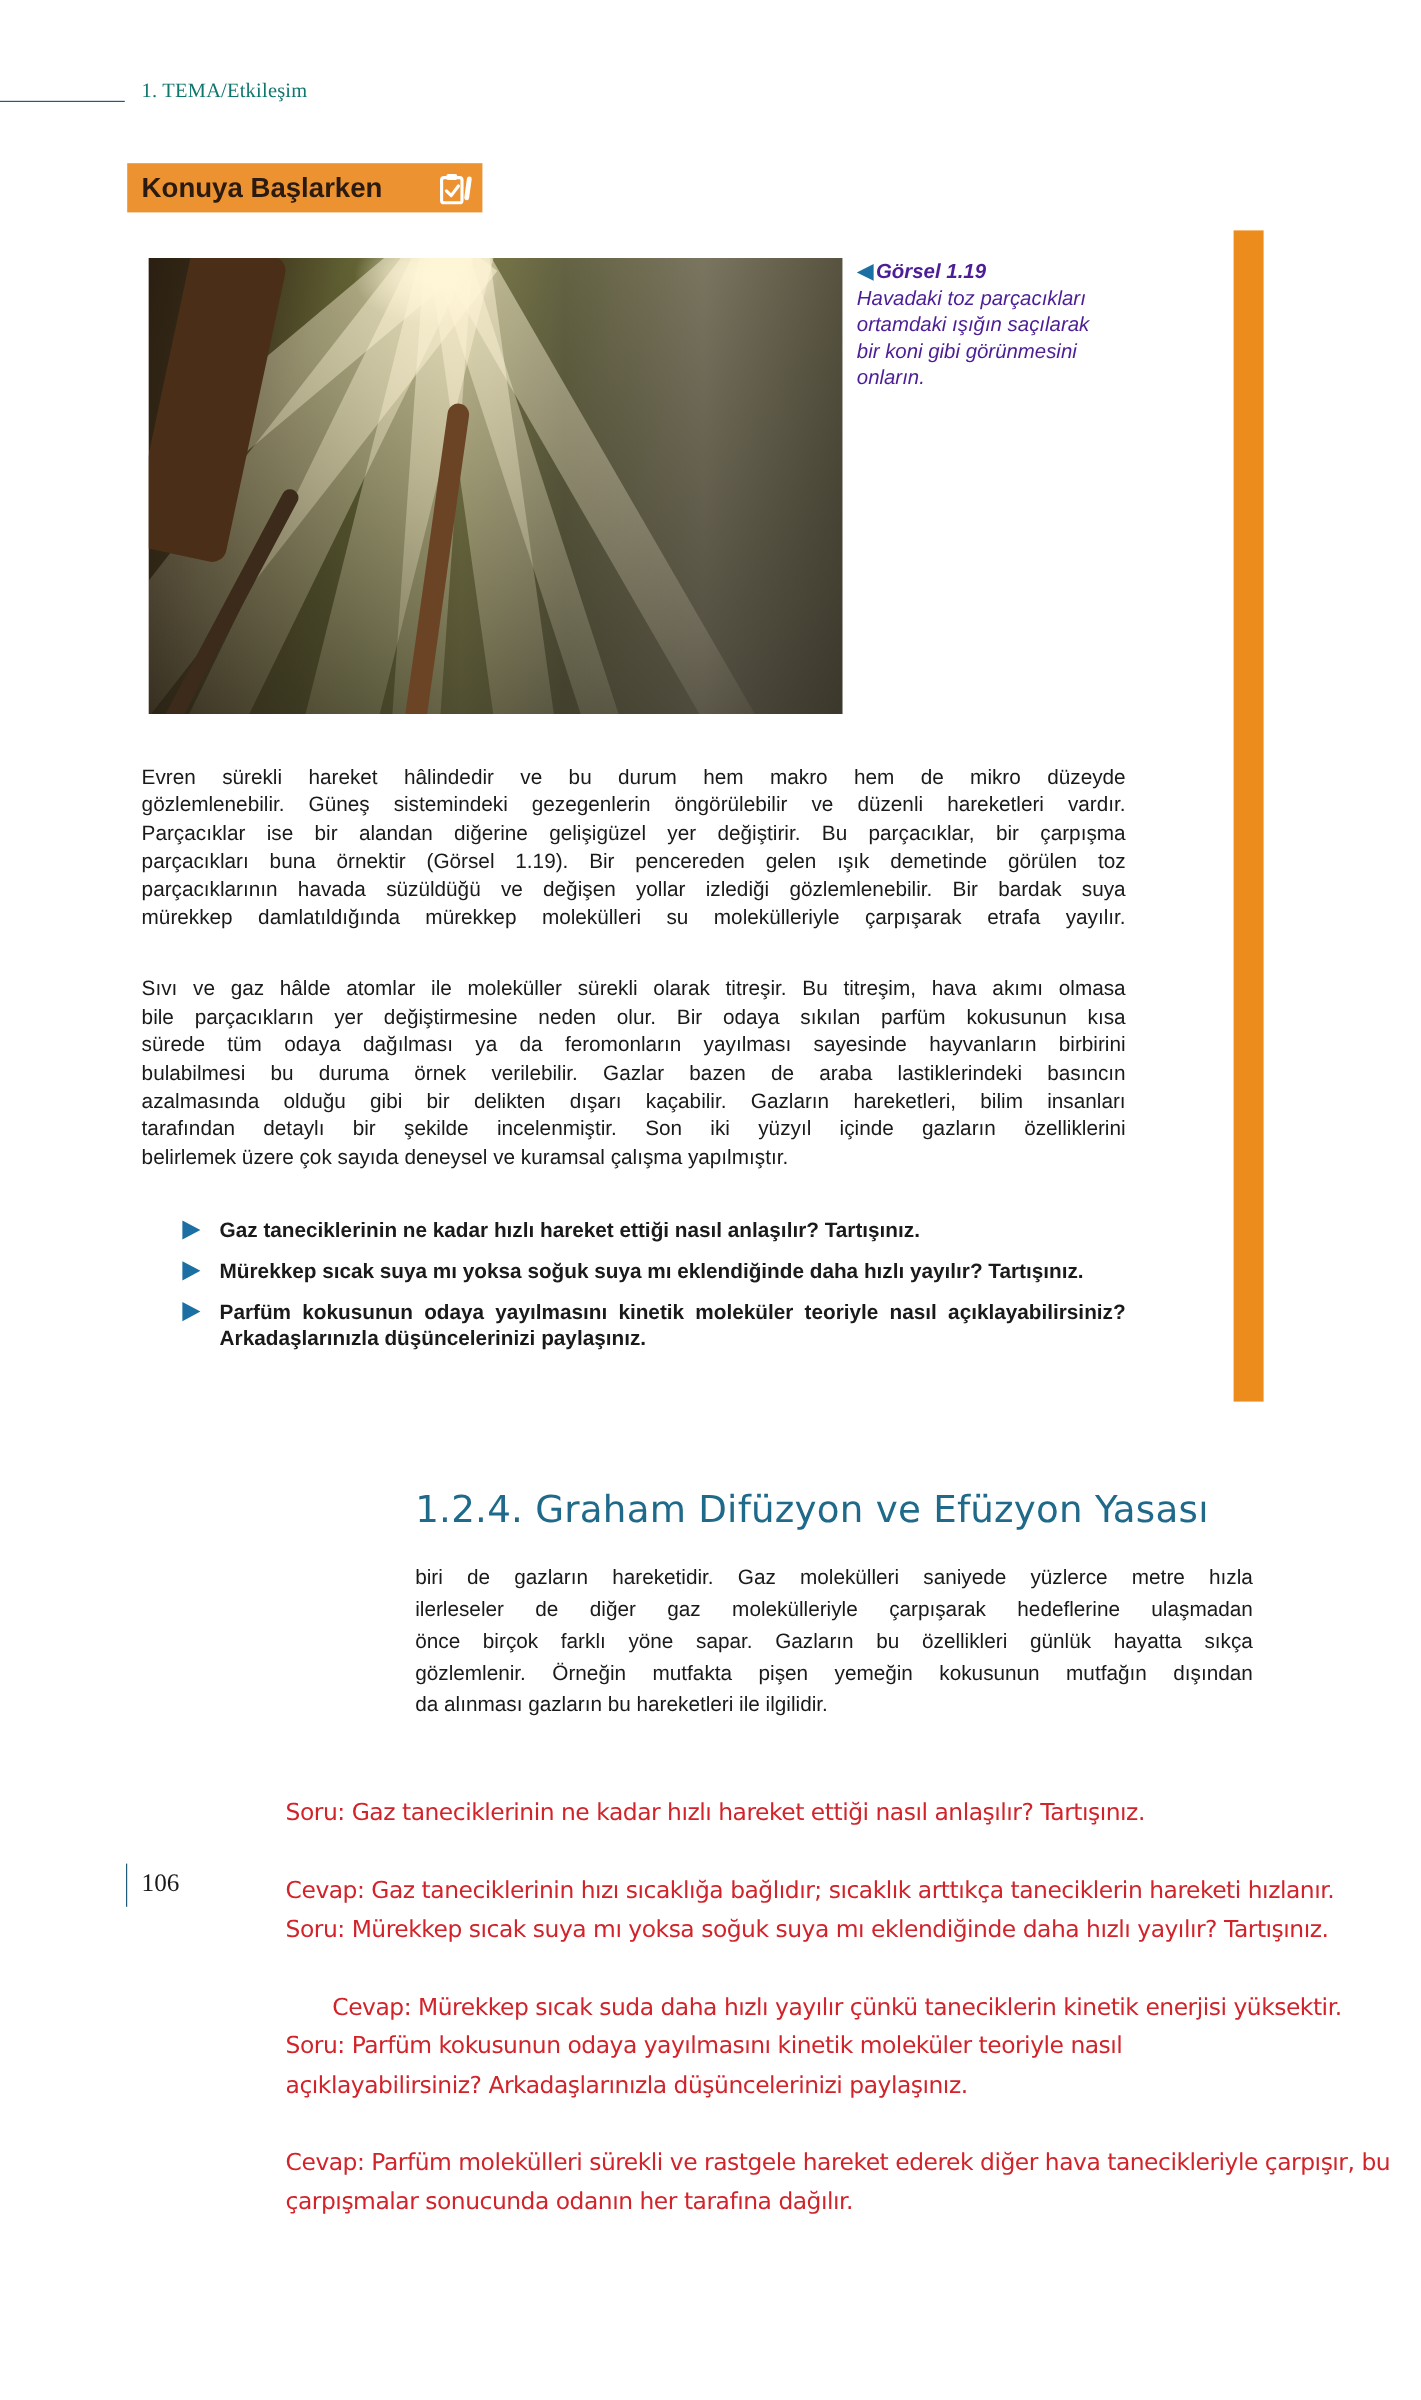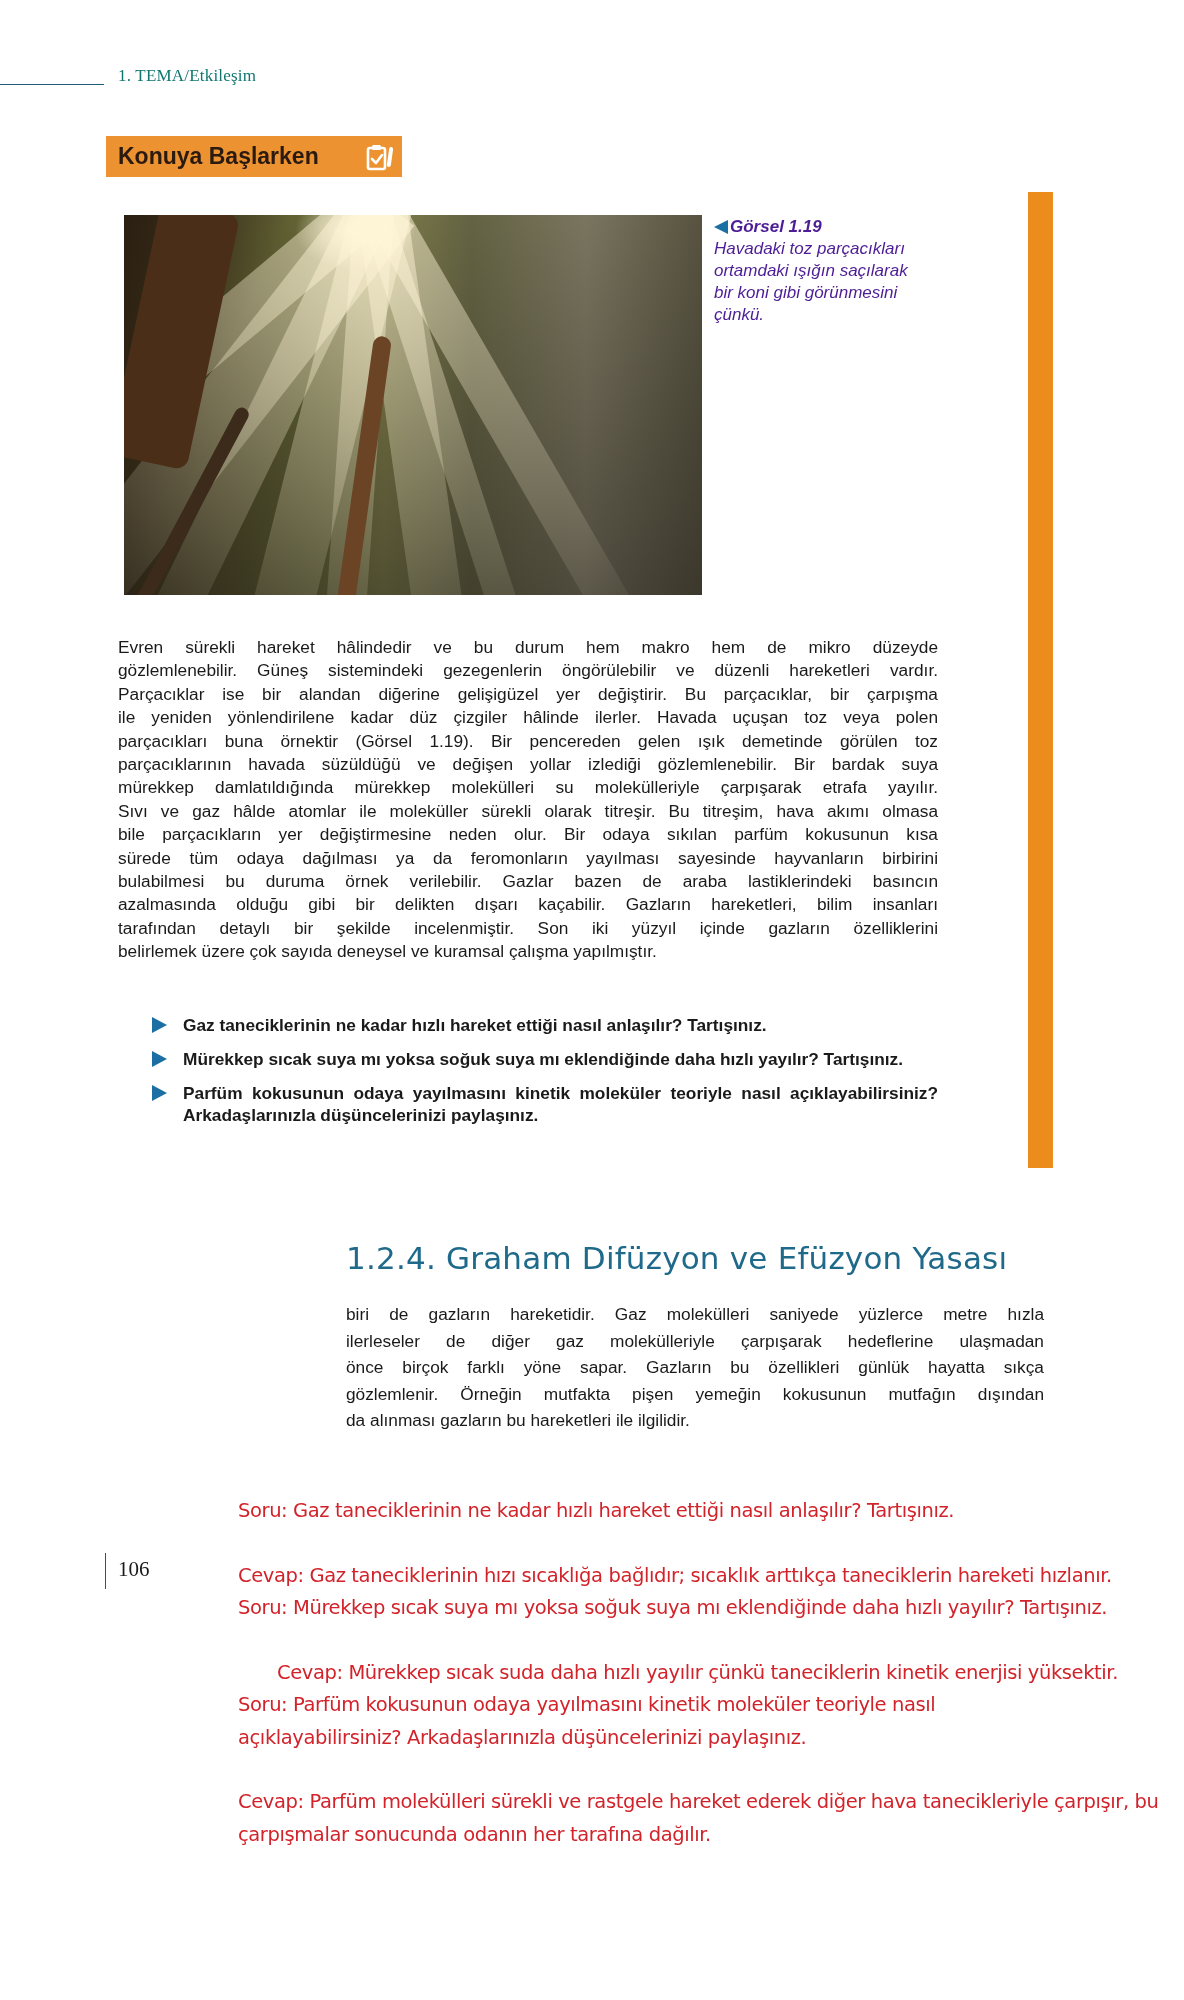--- a/index.html
+++ b/index.html
@@ -91,32 +91,31 @@
 </div>
 
 <div class="abs caption">
   <div class="caption-title">
     <span class="caption-arrow"></span>
     <span>Görsel 1.19</span>
   </div>
   <div>Havadaki toz parçacıkları</div>
   <div>ortamdaki ışığın saçılarak</div>
   <div>bir koni gibi görünmesini</div>
-  <div>çünkü.</div>
+  <div>onların.</div>
 </div>
 
 <div class="abs para1">
   <p style="text-align-last: justify;">Evren sürekli hareket hâlindedir ve bu durum hem makro hem de mikro düzeyde</p>
   <p style="text-align-last: justify;">gözlemlenebilir. Güneş sistemindeki gezegenlerin öngörülebilir ve düzenli hareketleri vardır.</p>
   <p style="text-align-last: justify;">Parçacıklar ise bir alandan diğerine gelişigüzel yer değiştirir. Bu parçacıklar, bir çarpışma</p>
-  <p style="text-align-last: justify;">ile yeniden yönlendirilene kadar düz çizgiler hâlinde ilerler. Havada uçuşan toz veya polen</p>
   <p style="text-align-last: justify;">parçacıkları buna örnektir (Görsel 1.19). Bir pencereden gelen ışık demetinde görülen toz</p>
   <p style="text-align-last: justify;">parçacıklarının havada süzüldüğü ve değişen yollar izlediği gözlemlenebilir. Bir bardak suya</p>
   <p style="text-align-last: justify;">mürekkep damlatıldığında mürekkep molekülleri su molekülleriyle çarpışarak etrafa yayılır.</p>
-  <p style="text-align-last: justify;">Sıvı ve gaz hâlde atomlar ile moleküller sürekli olarak titreşir. Bu titreşim, hava akımı olmasa</p>
+  <p style="text-align-last: justify; margin-top: 36px;">Sıvı ve gaz hâlde atomlar ile moleküller sürekli olarak titreşir. Bu titreşim, hava akımı olmasa</p>
   <p style="text-align-last: justify;">bile parçacıkların yer değiştirmesine neden olur. Bir odaya sıkılan parfüm kokusunun kısa</p>
   <p style="text-align-last: justify;">sürede tüm odaya dağılması ya da feromonların yayılması sayesinde hayvanların birbirini</p>
   <p style="text-align-last: justify;">bulabilmesi bu duruma örnek verilebilir. Gazlar bazen de araba lastiklerindeki basıncın</p>
   <p style="text-align-last: justify;">azalmasında olduğu gibi bir delikten dışarı kaçabilir. Gazların hareketleri, bilim insanları</p>
   <p style="text-align-last: justify;">tarafından detaylı bir şekilde incelenmiştir. Son iki yüzyıl içinde gazların özelliklerini</p>
   <p>belirlemek üzere çok sayıda deneysel ve kuramsal çalışma yapılmıştır.</p>
 </div>
 
 <div class="abs questions">
   <div class="q-item">

